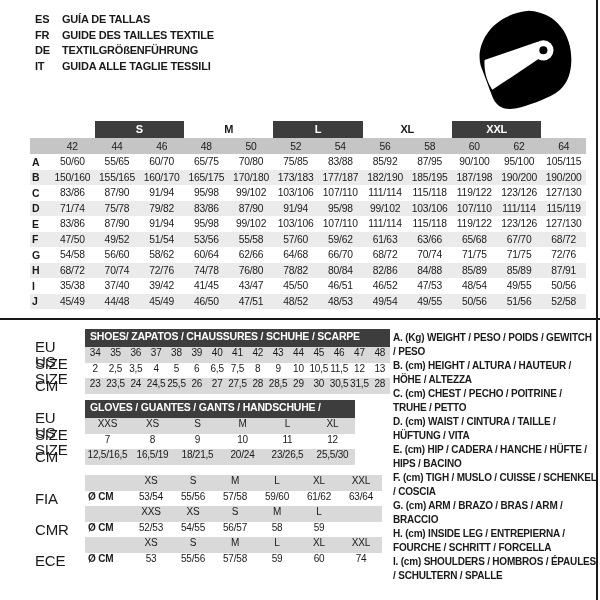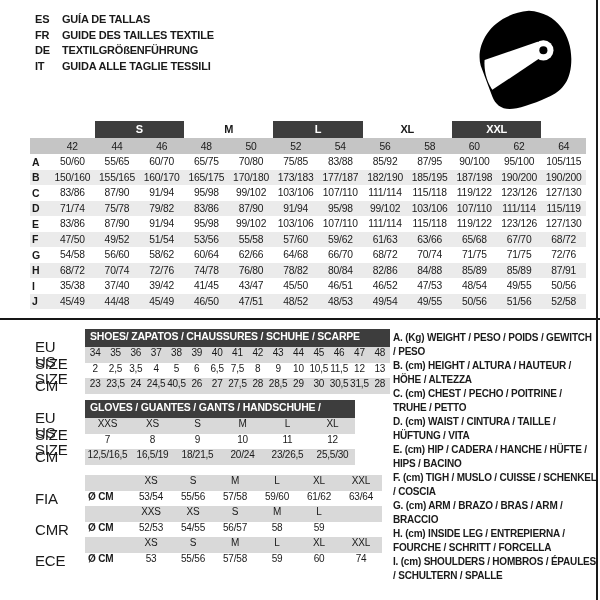--- a/index.html
+++ b/index.html
@@ -309,21 +309,21 @@
           <div class="s-cell">13</div>
         </div>
       </div>
       <div class="sub-row">
         <div class="sub-label">CM</div>
         <div class="sub-cells gray">
           <div class="s-cell">23</div>
           <div class="s-cell">23,5</div>
           <div class="s-cell">24</div>
           <div class="s-cell">24,5</div>
-          <div class="s-cell">40,5</div>
+          <div class="s-cell">25,5</div>
           <div class="s-cell">26</div>
           <div class="s-cell">27</div>
           <div class="s-cell">27,5</div>
           <div class="s-cell">28</div>
           <div class="s-cell">28,5</div>
           <div class="s-cell">29</div>
           <div class="s-cell">30</div>
           <div class="s-cell">30,5</div>
           <div class="s-cell">31,5</div>
           <div class="s-cell">28</div>

